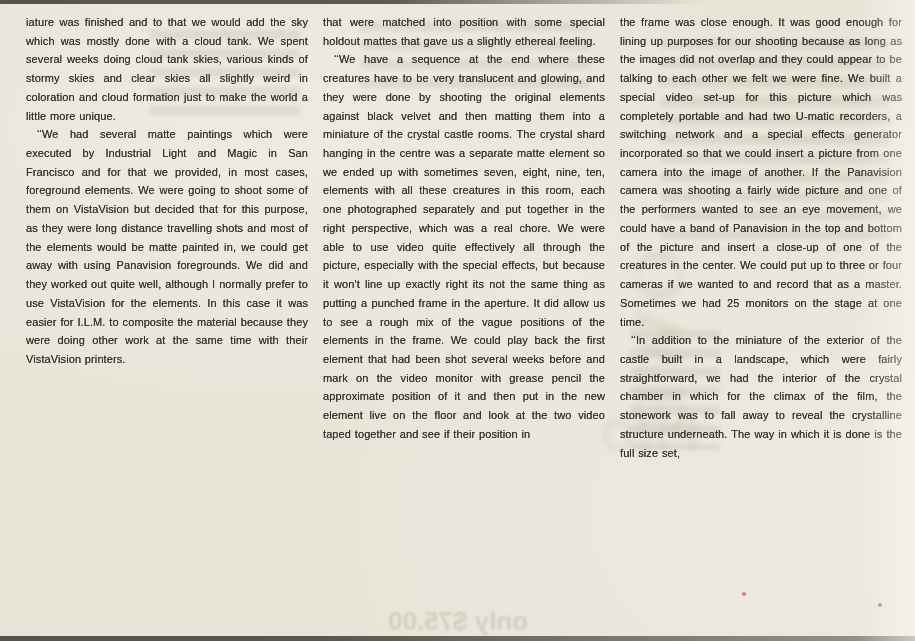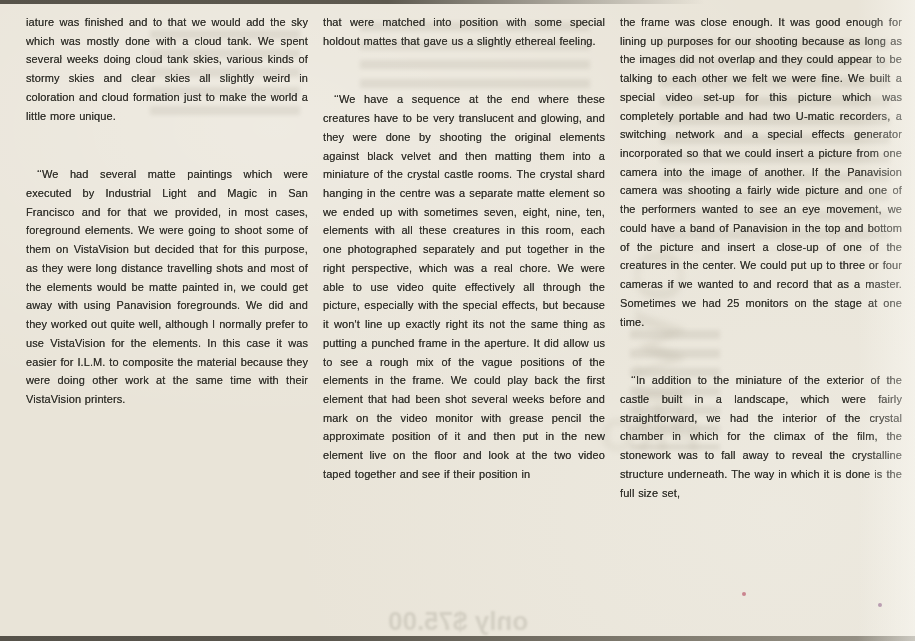--- a/index.html
+++ b/index.html
@@ -61,21 +61,21 @@
   .col{
     width:282px;flex:0 0 282px;
     font-size:11px;line-height:18.72px;
     text-align:justify;
     color:#34332d;
     text-shadow:0 0 .6px rgba(52,51,45,.85);
     word-spacing:.6px;
     letter-spacing:.1px;
   }
   .col p{margin:0;}
-  .col p.indent{text-indent:11px;margin-top:40px;}
+  .col p.indent{text-indent:11px;}
   
   .speck{position:absolute;border-radius:50%;pointer-events:none;}
   .sp1{left:742px;top:592px;width:4px;height:4px;background:#c06a7a;opacity:.8;}
   .sp2{left:878px;top:603px;width:4px;height:4px;background:#8d5d86;opacity:.7;}
   .sp3{left:60px;top:57px;width:2px;height:2px;background:#6b675c;opacity:.8;}
 </style>
 </head>
 <body>
 
 <div class="page">

